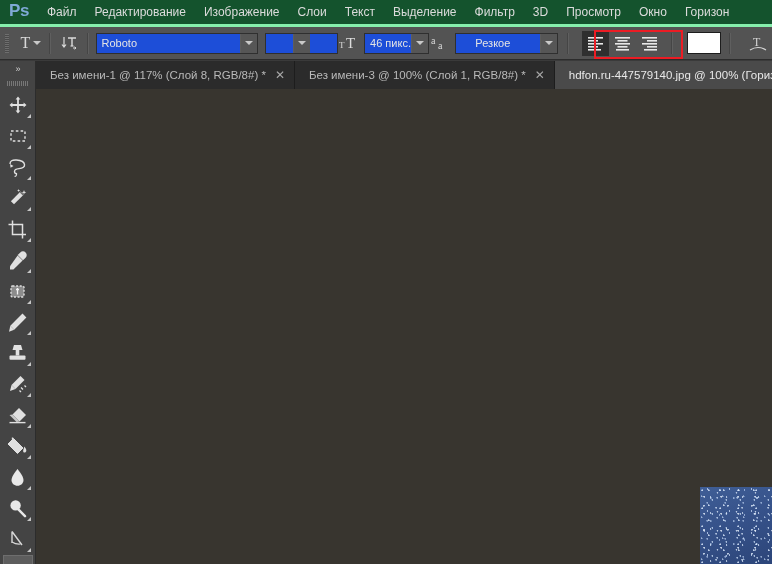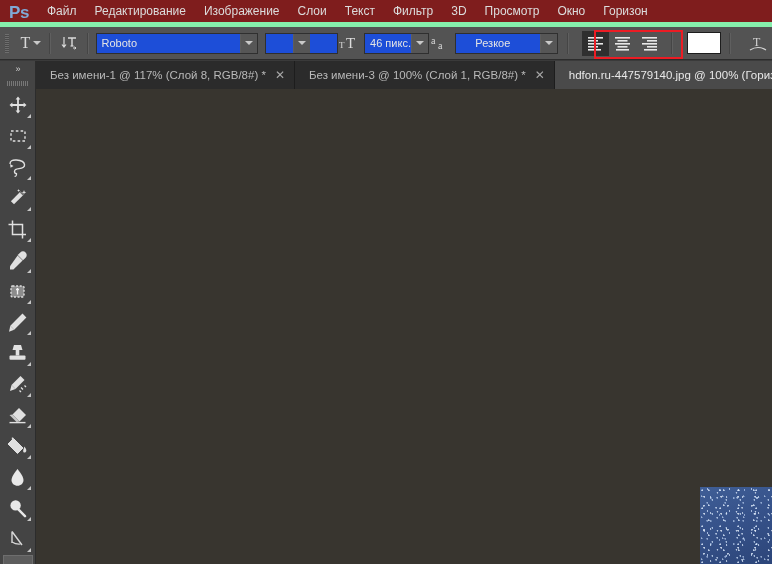--- a/index.html
+++ b/index.html
@@ -19,24 +19,24 @@
     width: 772px;
     height: 564px;
     background: #3a3a3a;
   }
 
   
   #menubar {
     position: absolute;
     left: 0; top: 0;
     width: 772px; height: 27px;
-    background: #7f1d1d;
-    display: flex;
-    align-items: flex-start;
-    border-bottom: 5px solid #86efac;
+    background: #14532d;
+    display: flex;
+    align-items: flex-end;
+    border-bottom: 3px solid #86efac;
     box-sizing: border-box;
   }
   #ps-logo {
     width: 38px;
     height: 26px;
     display: flex;
     align-items: center;
     justify-content: center;
     font-family: "Liberation Sans", sans-serif;
     font-weight: bold;
@@ -328,20 +328,21 @@
 
 <div id="app">
 
   <div id="menubar">
     <div id="ps-logo">Ps</div>
     <div class="menu-item">Файл</div>
     <div class="menu-item">Редактирование</div>
     <div class="menu-item">Изображение</div>
     <div class="menu-item">Слои</div>
     <div class="menu-item">Текст</div>
+    <div class="menu-item">Выделение</div>
     <div class="menu-item">Фильтр</div>
     <div class="menu-item">3D</div>
     <div class="menu-item">Просмотр</div>
     <div class="menu-item">Окно</div>
     <div class="menu-item">Горизон</div>
   </div>
 
   <div id="optionsbar">
 
     <div class="opt-grip">

